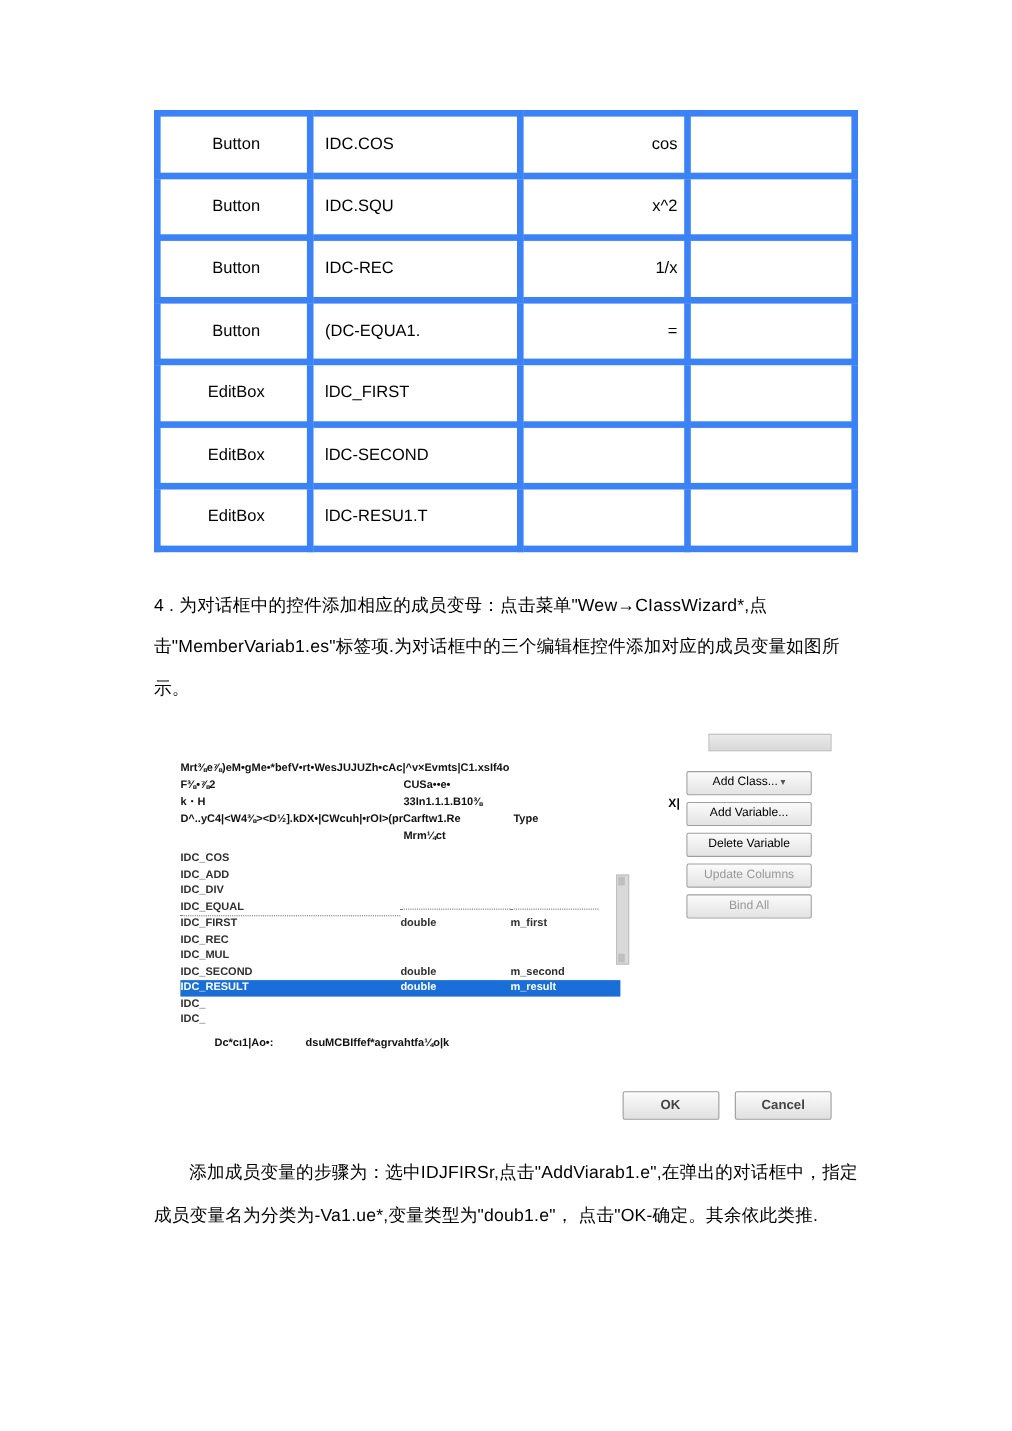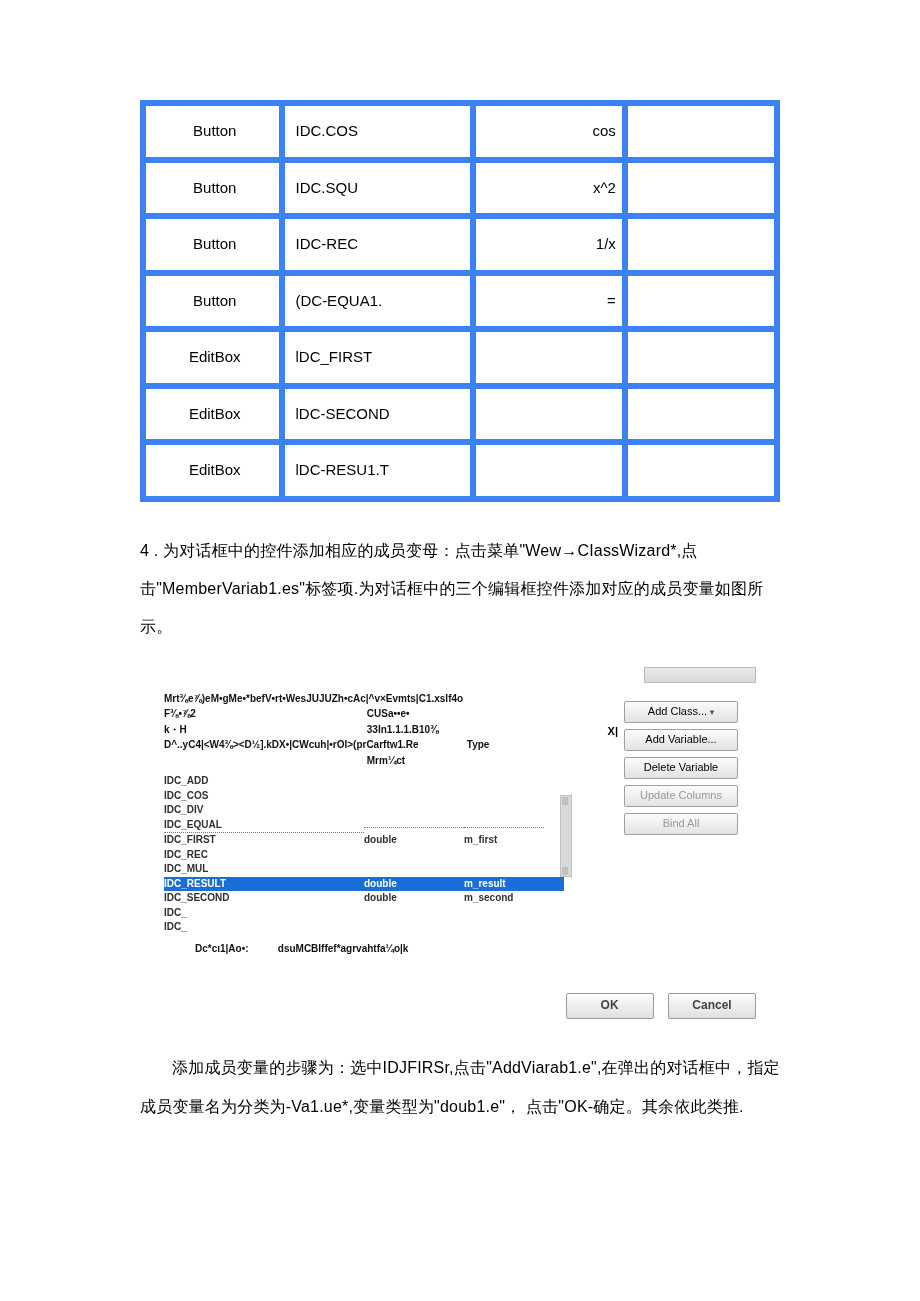--- a/index.html
+++ b/index.html
@@ -232,29 +232,29 @@
       <div class="wizard-row">
         <span class="c1" style="min-width:300px">D^..yC4|&lt;W4⅜&gt;&lt;D½].kDX•|CWcuh|•rOI&gt;(prCarftw1.Re</span>
         <span class="c2">Type</span>
       </div>
       <div class="wizard-row">
         <span class="c1"></span>
         <span class="c2">Mrm¼ct</span>
       </div>
 
       <div class="wizard-idlist">
+        <div class="row"><span class="n">IDC_COS</span><span class="t"></span><span class="m"></span></div>
         <div class="row"><span class="n">IDC_ADD</span><span class="t"></span><span class="m"></span></div>
-        <div class="row"><span class="n">IDC_COS</span><span class="t"></span><span class="m"></span></div>
         <div class="row"><span class="n">IDC_DIV</span><span class="t"></span><span class="m"></span></div>
         <div class="row"><span class="n dot">IDC_EQUAL</span><span class="t dot"></span><span class="m dot"></span></div>
         <div class="row"><span class="n">IDC_FIRST</span><span class="t">double</span><span class="m">m_first</span></div>
         <div class="row"><span class="n">IDC_REC</span><span class="t"></span><span class="m"></span></div>
         <div class="row"><span class="n">IDC_MUL</span><span class="t"></span><span class="m"></span></div>
+        <div class="row"><span class="n">IDC_SECOND</span><span class="t">double</span><span class="m">m_second</span></div>
         <div class="row sel"><span class="n">IDC_RESULT</span><span class="t">double</span><span class="m">m_result</span></div>
-        <div class="row"><span class="n">IDC_SECOND</span><span class="t">double</span><span class="m">m_second</span></div>
         <div class="row"><span class="n">IDC_</span><span class="t"></span><span class="m"></span></div>
         <div class="row"><span class="n">IDC_</span><span class="t"></span><span class="m"></span></div>
       </div>
 
       <div class="wizard-desc">
         <span class="dl">Dc*cι1|Ao•:</span>
         <span>dsuMCBIffef*agrvahtfa¼o|k</span>
       </div>
     </div>
 

